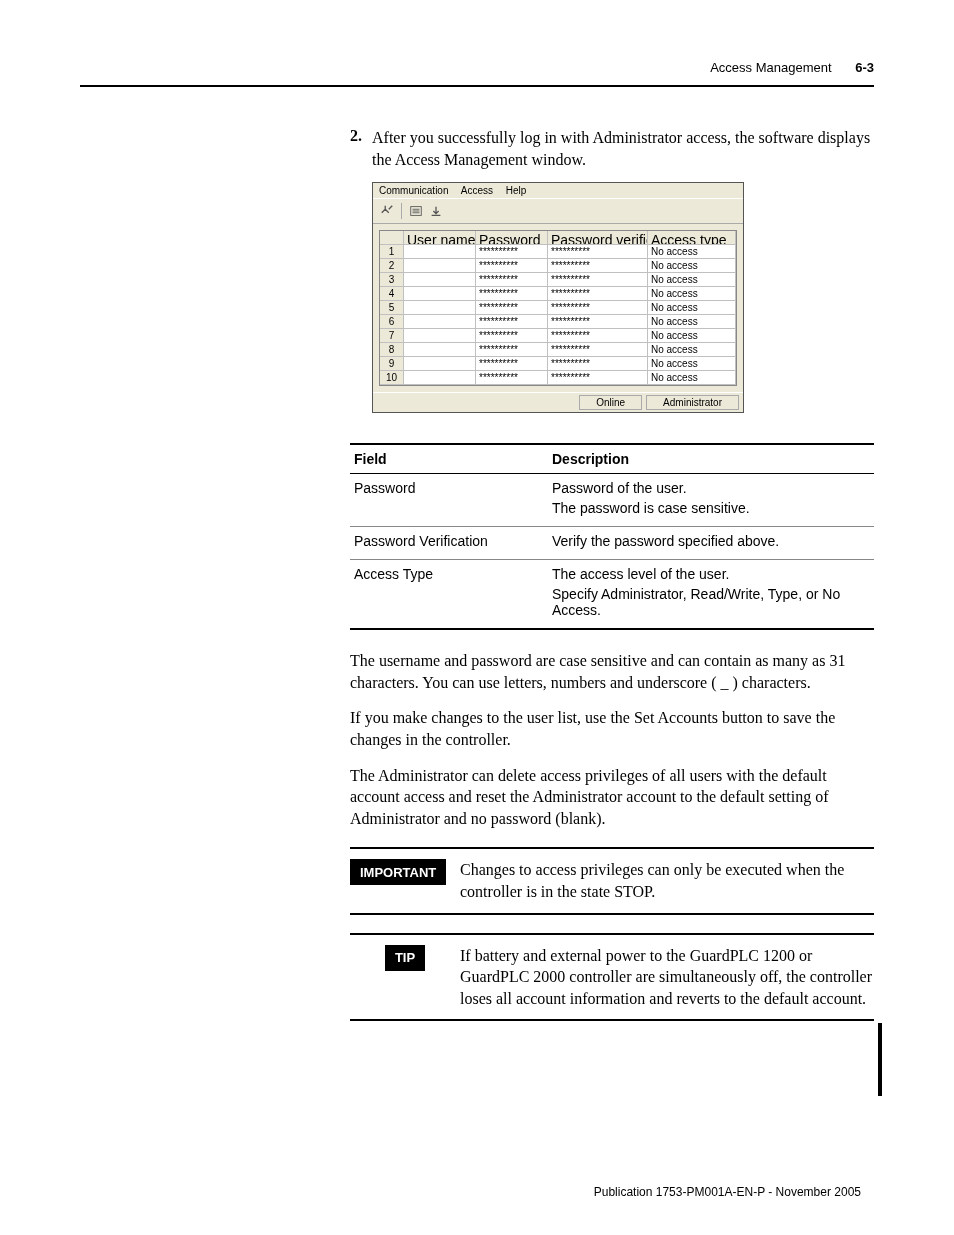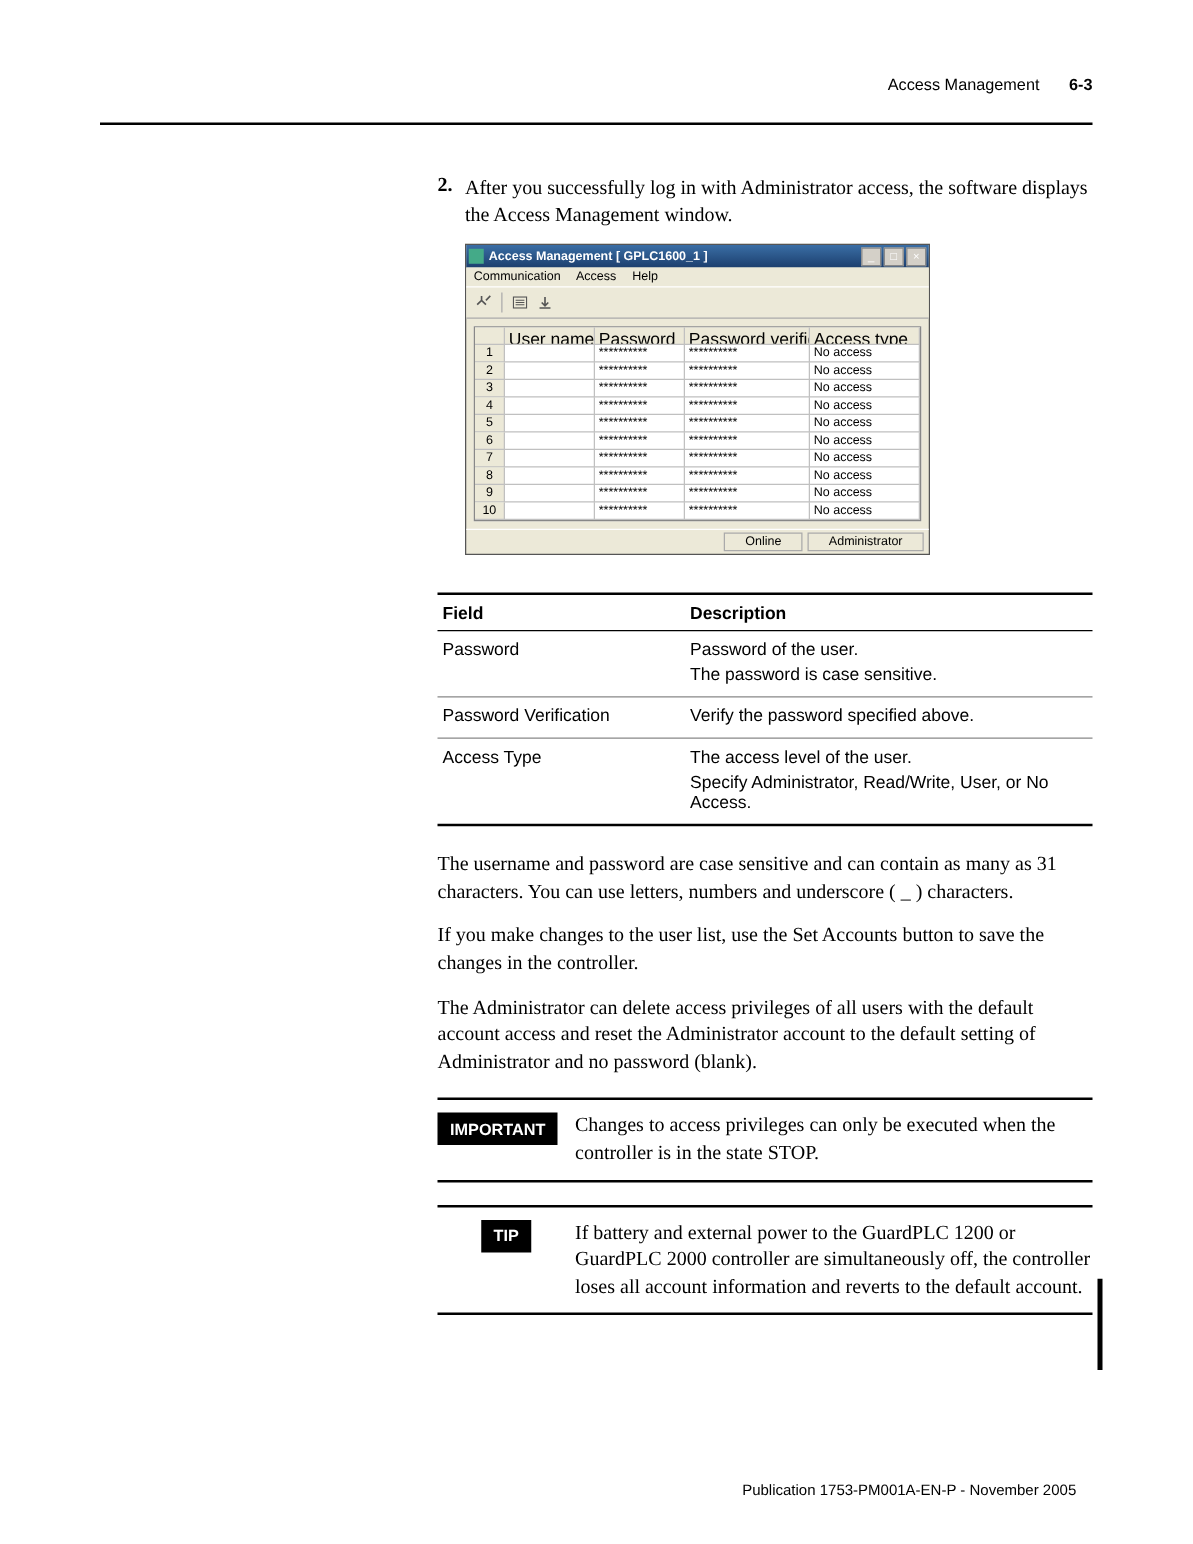--- a/index.html
+++ b/index.html
@@ -13,21 +13,21 @@
     width: 954px;
     height: 1235px;
     position: relative;
     box-sizing: border-box;
     padding: 60px 80px 40px 80px;
   }
   .runhead {
     text-align: right;
     font-family: Arial, Helvetica, sans-serif;
     font-size: 13px;
-    margin-bottom: 23px;
+    margin-bottom: 10px;
   }
   .runhead .pagepart { font-weight: bold; margin-left: 20px; }
   .hr-top { border: none; border-top: 2px solid #000; margin: 0 0 40px 0; }
   .content { margin-left: 270px; }
   .step { display: flex; margin-bottom: 12px; }
   .step-num { font-weight: bold; width: 22px; flex: 0 0 22px; }
   .step-text { flex: 1; font-size: 16px; line-height: 1.35; }
   
   .shot {
     width: 370px;
@@ -175,27 +175,20 @@
   <hr class="hr-top">
 
   <div class="content">
 
     <div class="step">
       <div class="step-num">2.</div>
       <div class="step-text">After you successfully log in with Administrator access, the software displays the Access Management window.</div>
     </div>
 
     <div class="shot">
-      <div class="titlebar">
-        <div class="ticon"></div>
-        <div class="ttext">Access Management [ GPLC1600_1 ]</div>
-        <div class="wbtn">_</div>
-        <div class="wbtn">□</div>
-        <div class="wbtn">×</div>
-      </div>
       <div class="menubar">
         <span>Communication</span>
         <span>Access</span>
         <span>Help</span>
       </div>
       <div class="toolbar">
         <div class="tbtn">
           <svg viewBox="0 0 16 16">
               <path d="M2 10 L6 6 L10 10 M6 6 L6 2 M10 6 L14 2" stroke="#555" stroke-width="1.5" fill="none"></path>
             </svg>
@@ -318,21 +311,21 @@
         <tr>
           <td>Password Verification</td>
           <td class="desc">
             <div>Verify the password specified above.</div>
           </td>
         </tr>
         <tr class="last">
           <td>Access Type</td>
           <td class="desc">
             <div>The access level of the user.</div>
-            <div>Specify Administrator, Read/Write, User, or No Access.</div>
+            <div>Specify Administrator, Read/Write, Type, or No Access.</div>
           </td>
         </tr>
       </tbody>
     </table>
 
     <div class="para">The username and password are case sensitive and can contain as many as 31 characters. You can use letters, numbers and underscore ( _ ) characters.</div>
     <div class="para">If you make changes to the user list, use the Set Accounts button to save the changes in the controller.</div>
     <div class="para">The Administrator can delete access privileges of all users with the default account access and reset the Administrator account to the default setting of Administrator and no password (blank).</div>
 
     <div class="callout">

